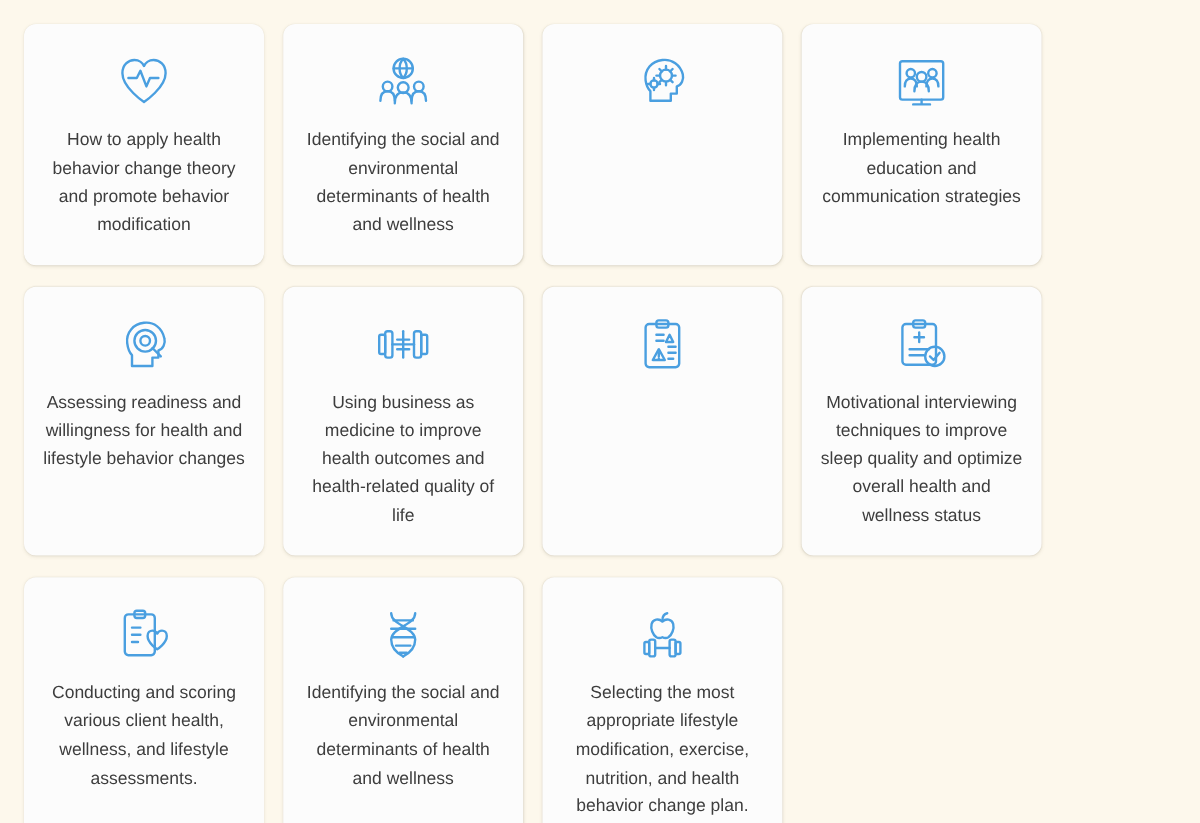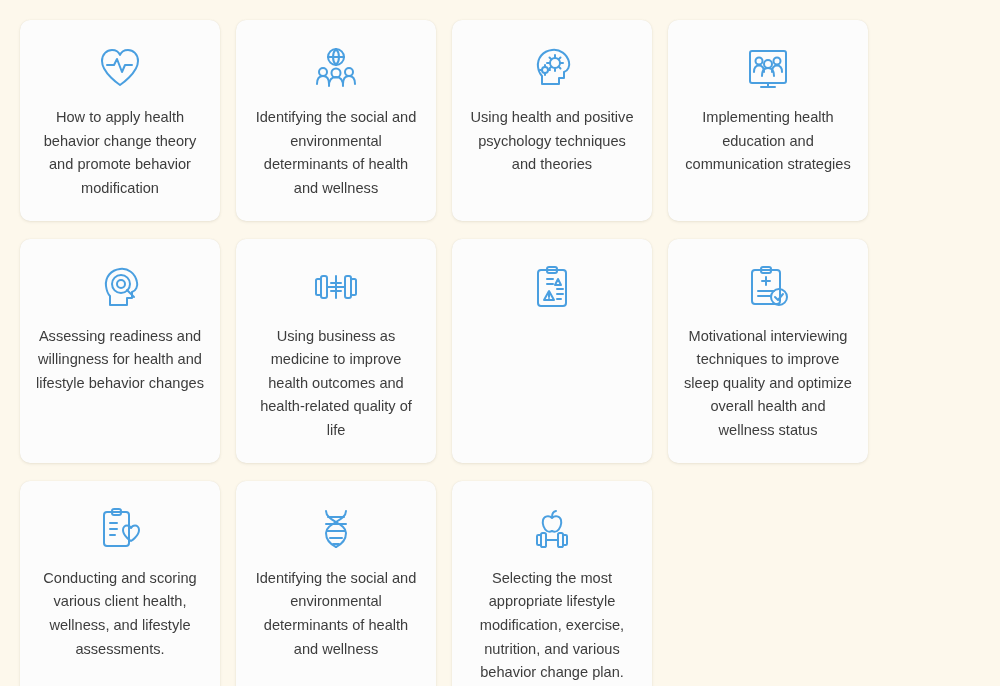--- a/index.html
+++ b/index.html
@@ -84,21 +84,20 @@
   <div class="card row-1">
     <div class="icon-wrap">
       <svg width="46" height="44" viewBox="0 0 46 44" fill="none" stroke="#4a9fe0" stroke-width="2" stroke-linecap="round" stroke-linejoin="round">
         <path d="M30 38 V32 H35 V26 C39 25 41 20 40 16 C38 8 31 3 23 4 C14 5 8 12 9 21 C9.5 25 11 28 13 30 V38 Z"></path>
         <circle cx="26" cy="17" r="5"></circle>
         <path d="M26 9 V12 M26 22 V25 M18 17 H21 M31 17 H34 M20.5 11.5 L22.5 13.5 M29.5 20.5 L31.5 22.5 M31.5 11.5 L29.5 13.5 M22.5 20.5 L20.5 22.5"></path>
         <circle cx="16" cy="24" r="3"></circle>
         <path d="M16 19 V21 M16 27 V29 M11 24 H13 M19 24 H21"></path>
       </svg>
     </div>
-    <div class="card-text">Using health and positive psychology techniques and theories</div>
   </div>
 
   <div class="card row-1">
     <div class="icon-wrap">
       <svg width="46" height="44" viewBox="0 0 46 44" fill="none" stroke="#4a9fe0" stroke-width="2" stroke-linecap="round" stroke-linejoin="round">
         <rect x="5" y="5" width="36" height="32" rx="2"></rect>
         <circle cx="14" cy="15" r="3.5"></circle>
         <path d="M9 26 C9 21 11 19.5 14 19.5 C17 19.5 19 21 19 26"></path>
         <circle cx="32" cy="15" r="3.5"></circle>
         <path d="M27 26 C27 21 29 19.5 32 19.5 C35 19.5 37 21 37 26"></path>
@@ -193,17 +192,17 @@
       <svg width="46" height="44" viewBox="0 0 46 44" fill="none" stroke="#4a9fe0" stroke-width="2" stroke-linecap="round" stroke-linejoin="round">
         <path d="M23 11 C20 8 15 9 14 13 C13 17 15 22 18 24 C20 25.2 22 24.5 23 24 C24 24.5 26 25.2 28 24 C31 22 33 17 32 13 C31 9 26 8 23 11 Z"></path>
         <path d="M23 10 C23 7 24.5 4.5 27 4"></path>
         <rect x="8" y="28" width="4" height="10" rx="1.3"></rect>
         <rect x="12" y="26" width="5" height="14" rx="1.6"></rect>
         <rect x="29" y="26" width="5" height="14" rx="1.6"></rect>
         <rect x="34" y="28" width="4" height="10" rx="1.3"></rect>
         <path d="M17 33 H29"></path>
       </svg>
     </div>
-    <div class="card-text">Selecting the most appropriate lifestyle modification, exercise, nutrition, and various behavior change plan.</div>
+    <div class="card-text">Selecting the most appropriate lifestyle modification, exercise, nutrition, and health behavior change plan.</div>
   </div>
 
 
 </div>
 
 </body></html>

